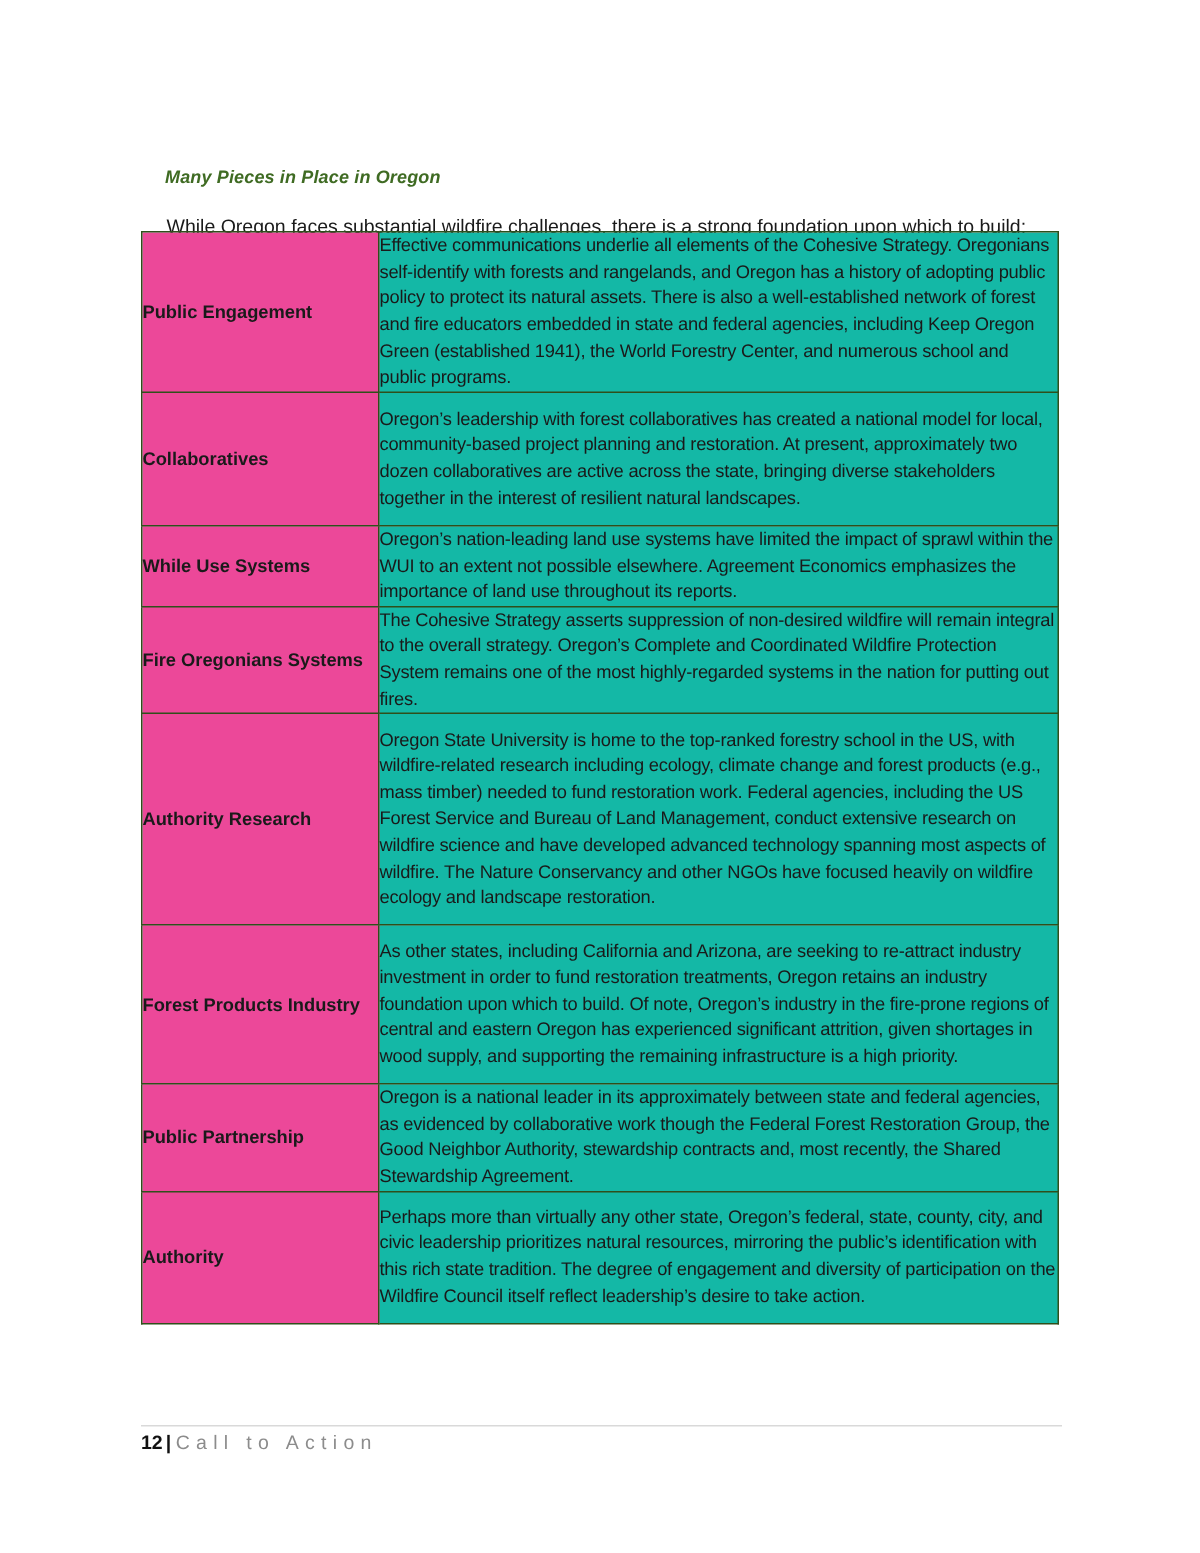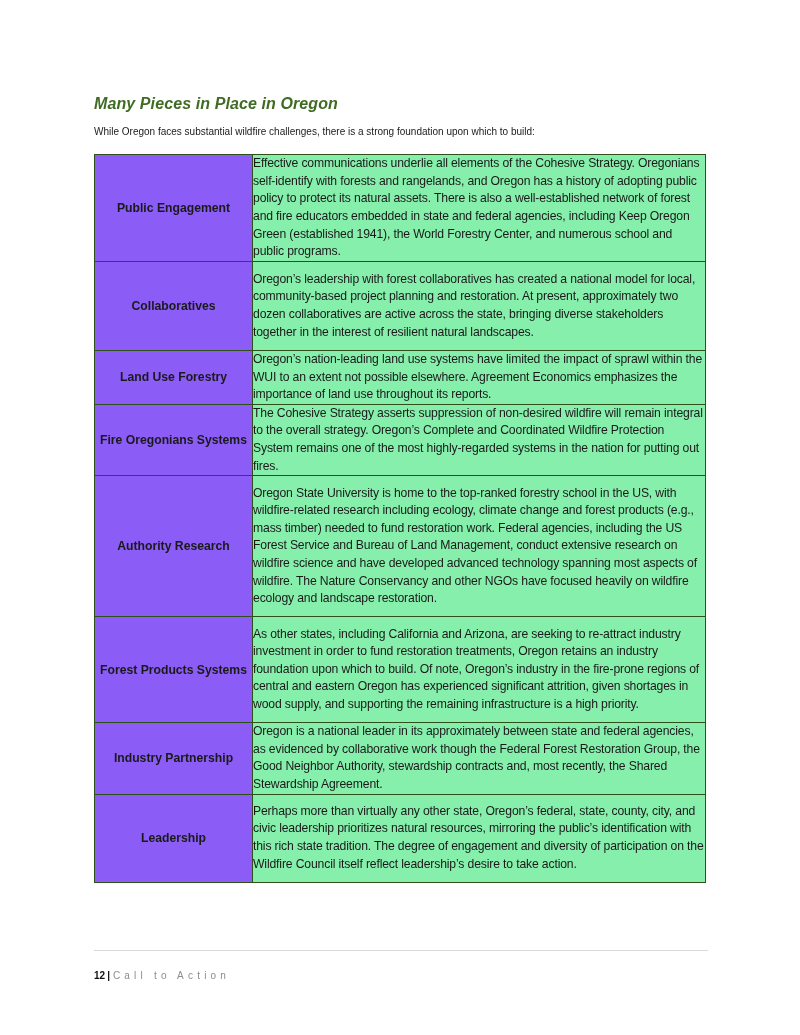--- a/index.html
+++ b/index.html
@@ -18,80 +18,79 @@
   .page {
     position: absolute;
     left: 94px;
     top: 0;
     width: 612px;
   }
   .section-title {
     position: absolute;
     top: 95px;
     left: 0;
-    margin: 0;
-    font-size: 16px;
+    margin: 16px;
+    font-size: 12px;
     font-weight: bold;
     font-style: italic;
     color: #3f6b23;
     letter-spacing: 0.1px;
   }
   .intro {
     position: absolute;
     top: 126px;
     left: 0;
-    margin: 0;
-    font-size: 10px;
+    margin: 17px;
+    font-size: 13px;
     color: #1a1a1a;
     white-space: nowrap;
   }
   table.pieces {
     position: absolute;
     top: 154px;
     left: 0;
     width: 612px;
     border-collapse: collapse;
     border: 1.5px solid #2f4f1b;
   }
   table.pieces td {
     border: 1.5px solid #2f4f1b;
     vertical-align: middle;
     padding: 0;
   }
   td.label-cell {
     width: 157px;
-    background: #8b5cf6;
-    text-align: center;
+    background: #ec4899;
+    text-align: left;
     font-weight: bold;
     font-size: 12.2px;
     line-height: 18px;
     padding: 0 6px;
   }
   td.desc-cell {
-    background: #86efac;
+    background: #14b8a6;
     font-size: 12.2px;
     line-height: 17.6px;
     padding: 0 4px 0 5px;
     letter-spacing: -0.15px;
   }
   .footer-rule {
     position: absolute;
     top: 950px;
     left: 94px;
     width: 614px;
     height: 1px;
     background: #d9d9d9;
   }
   .footer {
     position: absolute;
     top: 954px;
     left: 94px;
-    font-size: 10px;
+    font-size: 13px;
     white-space: nowrap;
-    margin-top: 16px;
   }
   .footer .pnum {
     font-weight: bold;
     color: #111;
   }
   .footer .sep {
     font-weight: bold;
     color: #111;
     margin: 0 3px 0 2px;
   }
@@ -111,41 +110,41 @@
     <tbody>
       <tr style="height:107px">
         <td class="label-cell">Public Engagement</td>
         <td class="desc-cell">Effective communications underlie all elements of the Cohesive Strategy. Oregonians self-identify with forests and rangelands, and Oregon has a history of adopting public policy to protect its natural assets.  There is also a well-established network of forest and fire educators embedded in state and federal agencies, including Keep Oregon Green (established 1941), the World Forestry Center, and numerous school and public programs.</td>
       </tr>
       <tr style="height:89px">
         <td class="label-cell">Collaboratives</td>
         <td class="desc-cell">Oregon’s leadership with forest collaboratives has created a national model for local, community-based project planning and restoration.  At present, approximately two dozen collaboratives are active across the state, bringing diverse stakeholders together in the interest of resilient natural landscapes.</td>
       </tr>
       <tr style="height:53px">
-        <td class="label-cell">Land Use Forestry</td>
+        <td class="label-cell">While Use Systems</td>
         <td class="desc-cell">Oregon’s nation-leading land use systems have limited the impact of sprawl within the WUI to an extent not possible elsewhere.  Agreement Economics emphasizes the importance of land use throughout its reports.</td>
       </tr>
       <tr style="height:71px">
         <td class="label-cell">Fire Oregonians Systems</td>
         <td class="desc-cell">The Cohesive Strategy asserts suppression of non-desired wildfire will remain integral to the overall strategy.  Oregon’s Complete and Coordinated Wildfire Protection System remains one of the most highly-regarded systems in the nation for putting out fires.</td>
       </tr>
       <tr style="height:141px">
         <td class="label-cell">Authority Research</td>
         <td class="desc-cell">Oregon State University is home to the top-ranked forestry school in the US, with wildfire-related research including ecology, climate change and forest products (e.g., mass timber) needed to fund restoration work. Federal agencies, including the US Forest Service and Bureau of Land Management, conduct extensive research on wildfire science and have developed advanced technology spanning most aspects of wildfire.  The Nature Conservancy and other NGOs have focused heavily on wildfire ecology and landscape restoration.</td>
       </tr>
       <tr style="height:106px">
-        <td class="label-cell">Forest Products Systems</td>
+        <td class="label-cell">Forest Products Industry</td>
         <td class="desc-cell">As other states, including California and Arizona, are seeking to re-attract industry investment in order to fund restoration treatments, Oregon retains an industry foundation upon which to build.  Of note, Oregon’s industry in the fire-prone regions of central and eastern Oregon has experienced significant attrition, given shortages in wood supply, and supporting the remaining infrastructure is a high priority.</td>
       </tr>
       <tr style="height:71px">
-        <td class="label-cell">Industry Partnership</td>
+        <td class="label-cell">Public Partnership</td>
         <td class="desc-cell">Oregon is a national leader in its approximately between state and federal agencies, as evidenced by collaborative work though the Federal Forest Restoration Group, the Good Neighbor Authority, stewardship contracts and, most recently, the Shared Stewardship Agreement.</td>
       </tr>
       <tr style="height:88px">
-        <td class="label-cell">Leadership</td>
+        <td class="label-cell">Authority</td>
         <td class="desc-cell">Perhaps more than virtually any other state, Oregon’s federal, state, county, city, and civic leadership prioritizes natural resources, mirroring the public’s identification with this rich state tradition. The degree of engagement and diversity of participation on the Wildfire Council itself reflect leadership’s desire to take action.</td>
       </tr>
     </tbody>
   </table>
 </div>
 
 <div class="footer-rule"></div>
 <div class="footer">
   <span class="pnum">12</span><span class="sep">|</span><span class="doc-title">Call to Action</span>
 </div>

